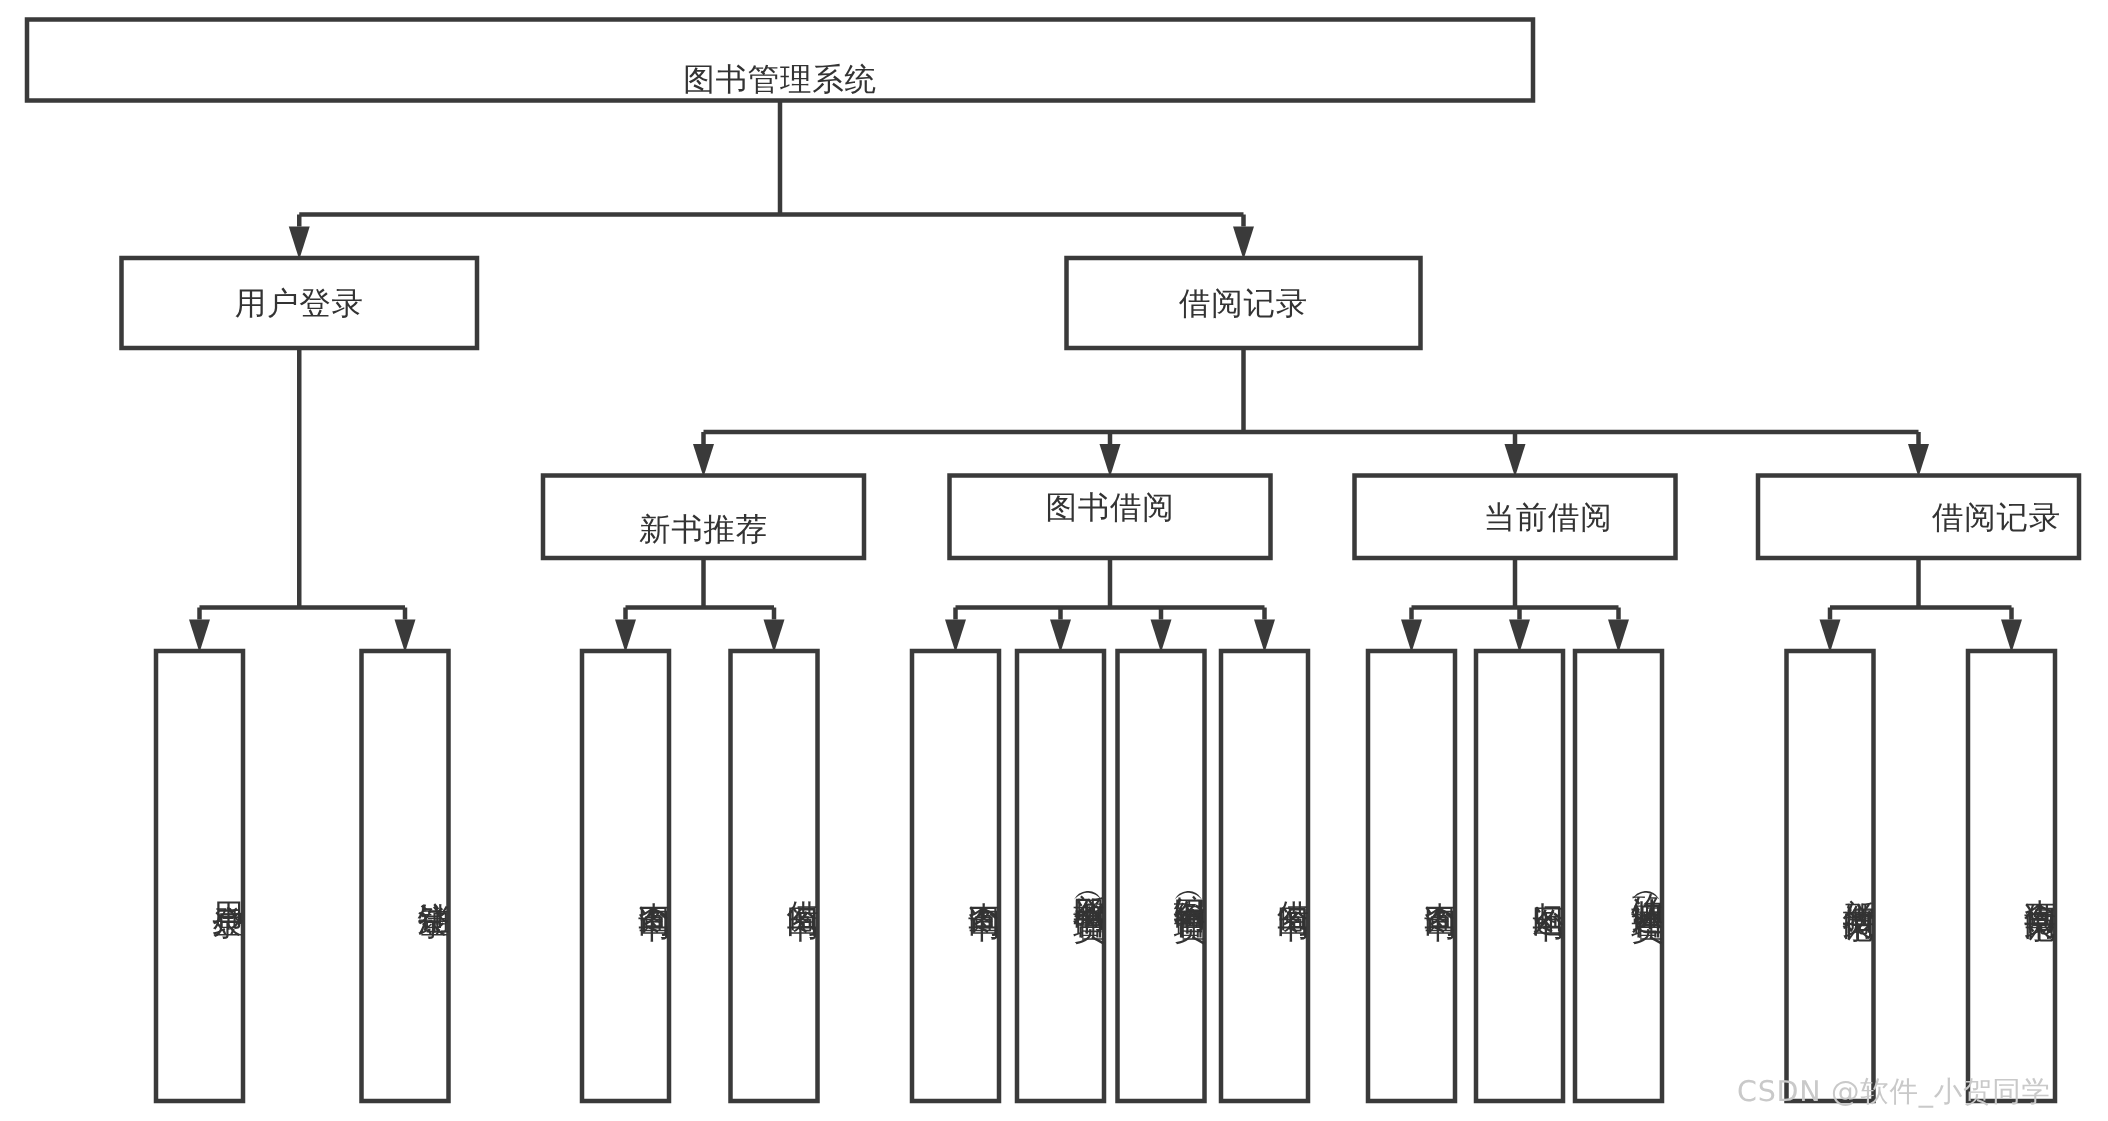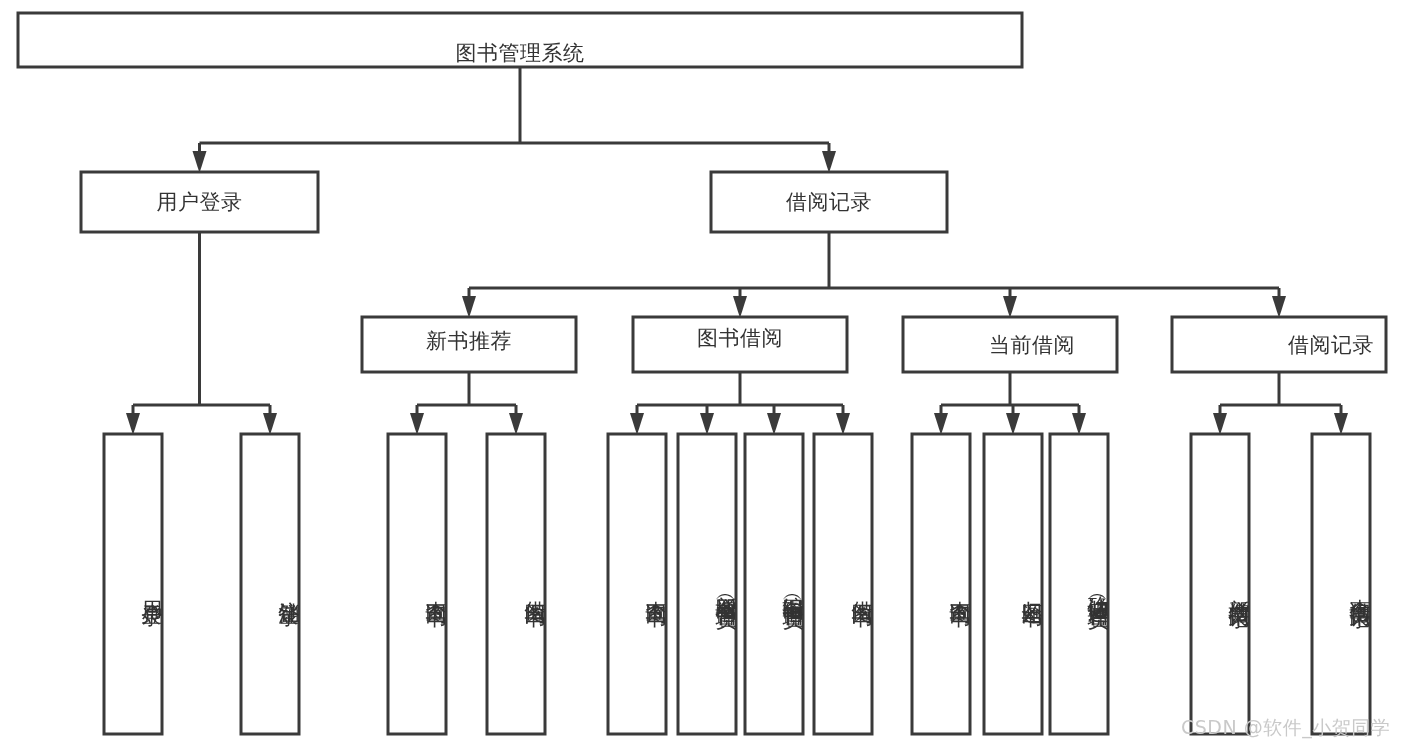--- a/index.html
+++ b/index.html
@@ -153,32 +153,32 @@
         <rect x="984" y="434" width="58" height="300" class="node-box"></rect>
         <rect x="1050" y="434" width="58" height="300" class="node-box"></rect>
         <rect x="1191" y="434" width="58" height="300" class="node-box"></rect>
         <rect x="1312" y="434" width="58" height="300" class="node-box"></rect>
       </g>
   </svg>
   <div id="label-layer">
       <div class="node-label-h" style="left: 18px; width: 1004px; top: 26px; height: 54px;">图书管理系统</div>
       <div class="node-label-h" style="left: 81px; width: 237px; top: 172px; height: 60px;">用户登录</div>
       <div class="node-label-h" style="left: 711px; width: 236px; top: 172px; height: 60px;">借阅记录</div>
-      <div class="node-label-h" style="left: 362px; width: 214px; top: 313px; height: 55px;">新书推荐</div>
+      <div class="node-label-h" style="left: 362px; width: 214px; top: 325px; height: 55px;">新书推荐</div>
       <div class="node-label-h" style="left: 633px; width: 214px; top: 317px; height: 42px;">图书借阅</div>
       <div class="node-label-h" style="left: 903px; width: 258px; top: 317px; height: 55px;">当前借阅</div>
       <div class="node-label-h" style="left: 1172px; width: 230px; top: 317px; height: 55px; padding-left: 44px;">借阅记录</div>
       <div class="node-label-v" style="left: 104px; width: 58px; top: 448px; height: 280px;">用户登录</div>
       <div class="node-label-v" style="left: 241px; width: 58px; top: 448px; height: 280px;">注销登录</div>
       <div class="node-label-v" style="left: 388px; width: 58px; top: 448px; height: 280px;">查询图书</div>
       <div class="node-label-v" style="left: 487px; width: 58px; top: 448px; height: 280px;">借阅图书</div>
       <div class="node-label-v" style="left: 608px; width: 58px; top: 448px; height: 280px;">查询图书</div>
       <div class="node-label-v" style="left: 678px; width: 58px; top: 448px; height: 280px;">新增图书（管理员）</div>
       <div class="node-label-v" style="left: 745px; width: 58px; top: 448px; height: 280px;">编辑图书（管理员）</div>
       <div class="node-label-v" style="left: 814px; width: 58px; top: 448px; height: 280px;">借阅图书</div>
       <div class="node-label-v" style="left: 912px; width: 58px; top: 448px; height: 280px;">查询图书</div>
       <div class="node-label-v" style="left: 984px; width: 58px; top: 448px; height: 280px;">归还图书</div>
       <div class="node-label-v" style="left: 1050px; width: 58px; top: 448px; height: 280px;">确认归还（管理员）</div>
       <div class="node-label-v" style="left: 1191px; width: 58px; top: 448px; height: 280px;">新增借阅记录</div>
       <div class="node-label-v" style="left: 1312px; width: 58px; top: 448px; height: 280px;">查询借阅记录</div>
     </div>
-  <div class="watermark" style="left:1158px; top:715px;margin-left:23px;">CSDN @软件_小贺同学</div>
+  <div class="watermark" style="left:1158px; top:715px;">CSDN @软件_小贺同学</div>
 </div>
 
 </body></html>

